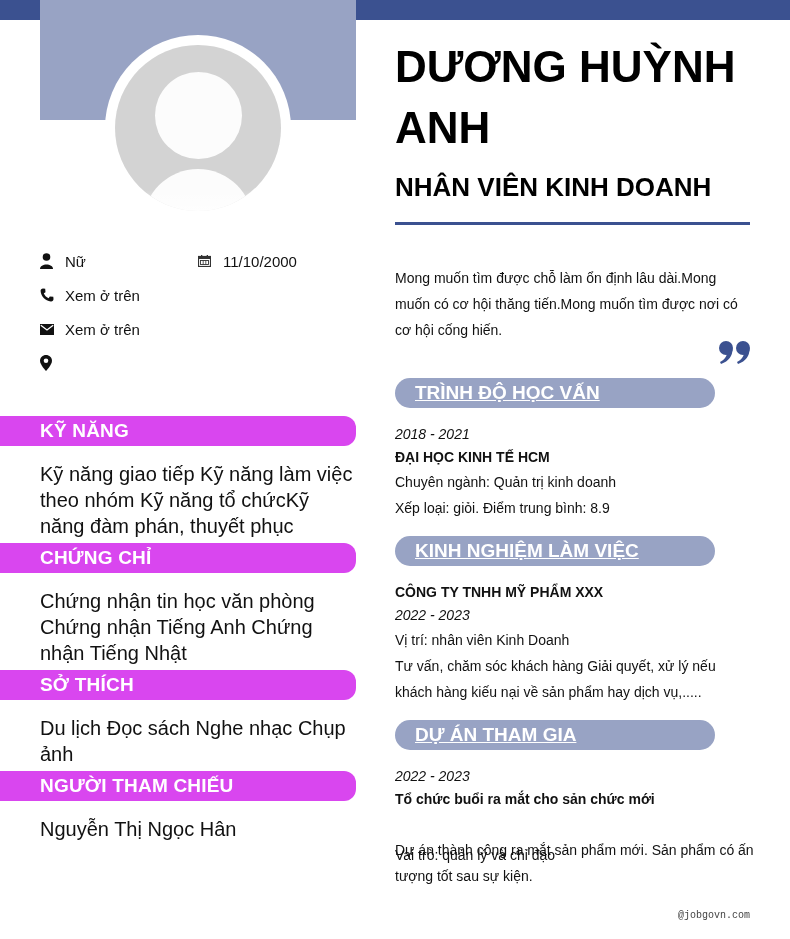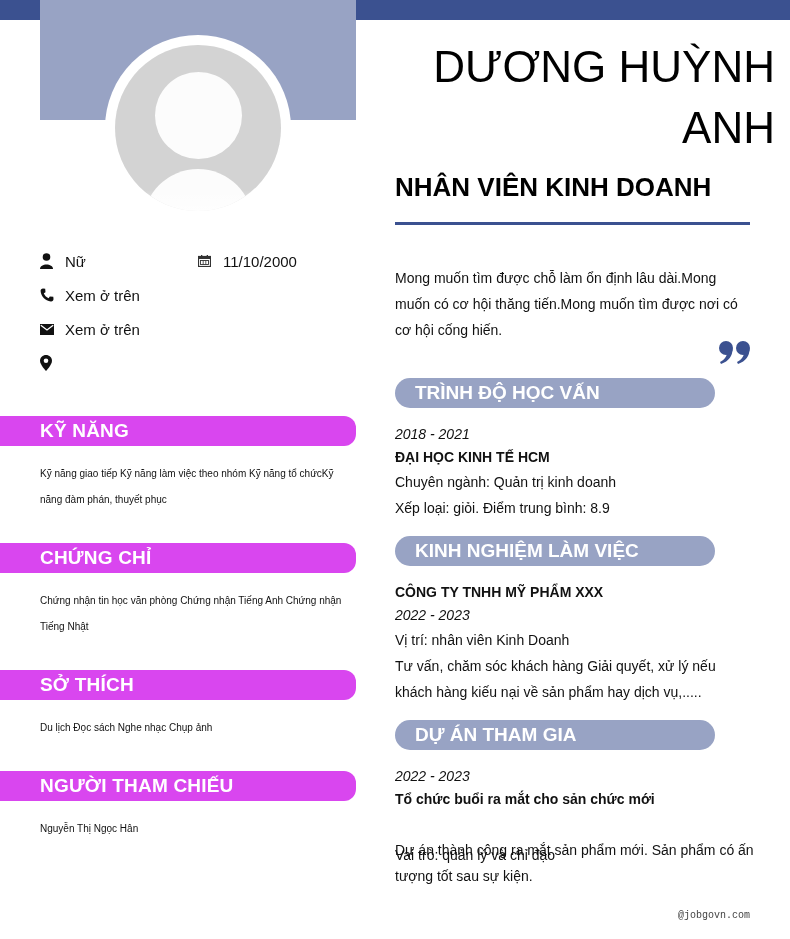--- a/index.html
+++ b/index.html
@@ -16,31 +16,31 @@
 
   
   .contact { position: absolute; left: 40px; top: 250px; width: 316px; font-size: 15px; color: #111; }
   .contact-row { position: absolute; display: flex; align-items: center; height: 22px; }
   .contact-row .ico { width: 25px; display: flex; align-items: center; }
   .contact-row svg { display: block; }
 
   
   .l-bar { position: absolute; left: 0; width: 356px; height: 30px; background: #d946ef; border-radius: 0 12px 12px 0; }
   .l-bar span { position: absolute; left: 40px; top: 4px; color: #fff; font-weight: bold; font-size: 19px; letter-spacing: 0.2px; }
-  .l-text { position: absolute; left: 40px; width: 316px; font-size: 10px; line-height: 26px; color: #111; }
+  .l-text { position: absolute; left: 40px; width: 316px; font-size: 20px; line-height: 26px; color: #111; }
 
   
-  .name { position: absolute; left: 395px; top: 36px; width: 380px; font-size: 44px; line-height: 61px; font-weight: normal; color: #000; text-align: right; }
+  .name { position: absolute; left: 395px; top: 36px; width: 380px; font-size: 44px; line-height: 61px; font-weight: bold; color: #000; }
   .job-title { position: absolute; left: 395px; top: 172px; font-size: 26px; font-weight: bold; color: #000; }
   .title-rule { position: absolute; left: 395px; top: 222px; width: 355px; height: 3px; background: #3b5190; }
   .objective { position: absolute; left: 395px; top: 265px; width: 360px; font-size: 14px; line-height: 26px; color: #111; }
   .quote-icon { position: absolute; left: 718px; top: 340px; width: 34px; height: 26px; }
 
   .r-bar { position: absolute; left: 395px; width: 320px; height: 30px; background: #98a3c4; border-radius: 15px; }
-  .r-bar span { position: absolute; left: 20px; top: 4px; color: #fff; font-weight: bold; font-size: 19px; }
+  .r-bar span { position: absolute; left: 20px; top: 4px; color: #fff; font-weight: bold; font-size: 19px; text-decoration: underline; }
   .r-line { position: absolute; left: 395px; width: 360px; font-size: 14px; line-height: 26px; color: #111; }
   .r-line.italic { font-style: italic; }
   .r-line.bold { font-weight: bold; }
   .footer { position: absolute; right: 40px; top: 910px; font-family: "Liberation Mono", monospace; font-size: 10px; color: #444; }
 </style>
 </head>
 <body>
 
 <div class="top-bar"></div>
 <div class="photo-block"></div>

